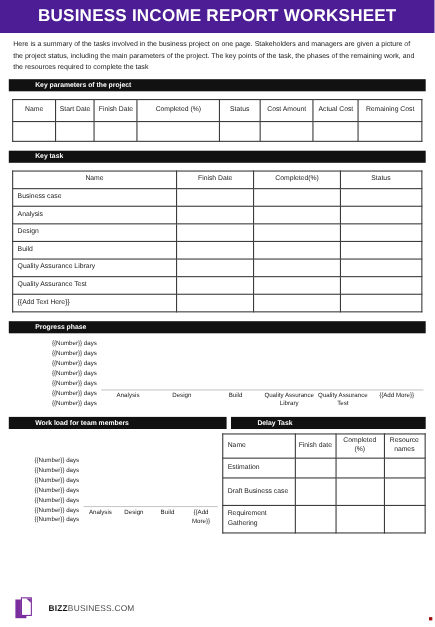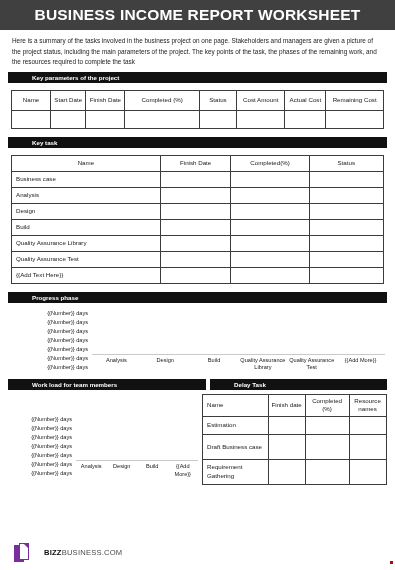--- a/index.html
+++ b/index.html
@@ -17,21 +17,21 @@
   }
   .page {
     width: 395px;
     height: 570px;
     position: relative;
     box-sizing: border-box;
   }
 
   
   .title-banner {
-    background: #404040;
+    background: #4c1d95;
     height: 30px;
     display: flex;
     align-items: center;
     justify-content: center;
   }
   .title-banner .title-text {
     color: #ffffff;
     font-size: 15.5px;
     font-weight: bold;
     letter-spacing: 0.2px;

